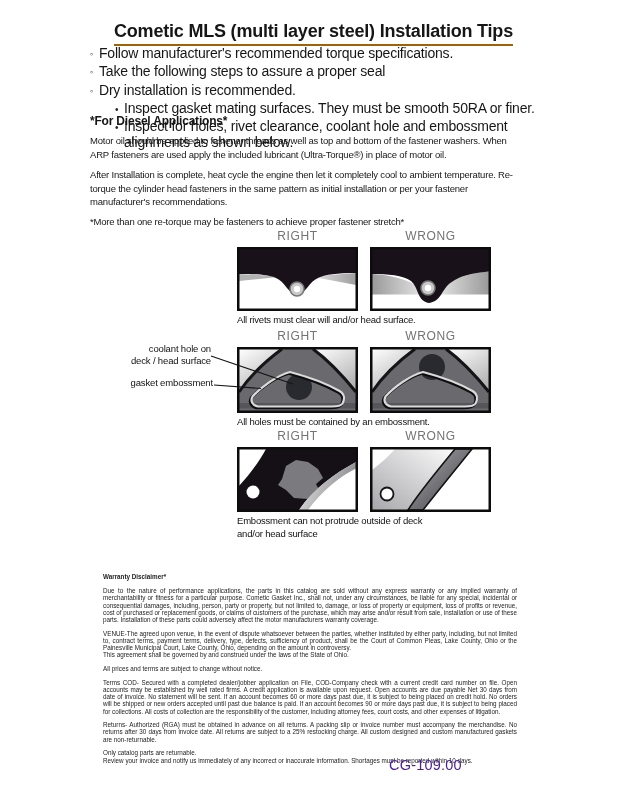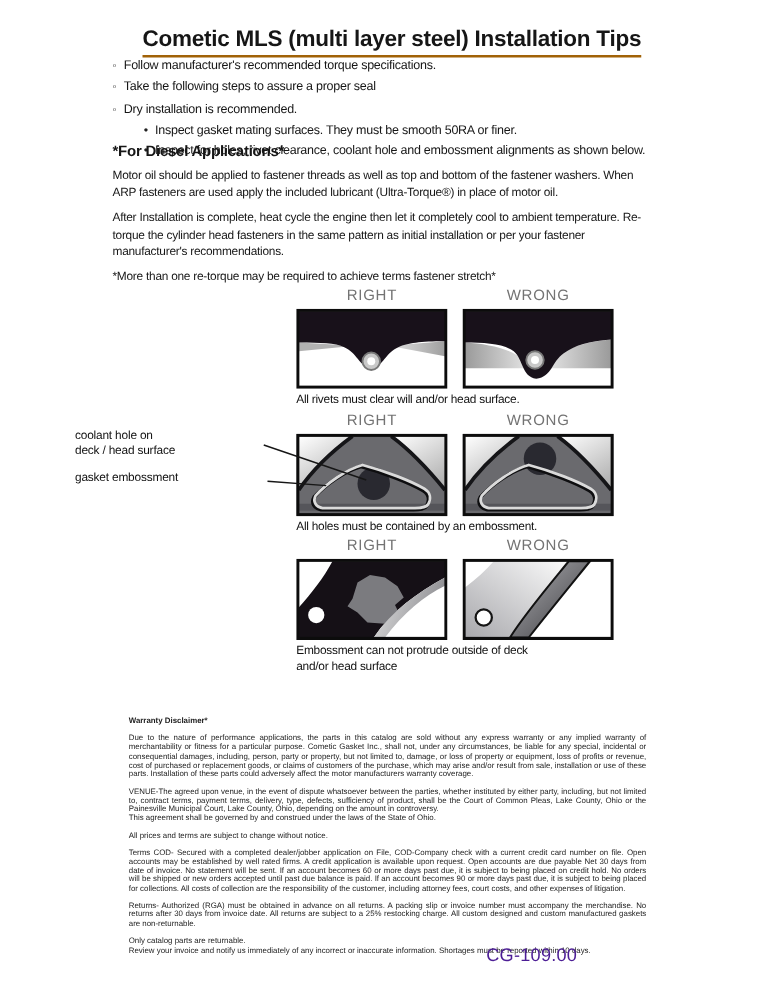--- a/index.html
+++ b/index.html
@@ -1,41 +1,41 @@
 <!DOCTYPE html>
 <html><head>
 <meta charset="utf-8">
 <style>
   html,body{margin:0;padding:0;background:#e8e8e8;}
   .page{position:relative;width:618px;height:800px;background:#ffffff;
         font-family:"Liberation Sans",sans-serif;color:#161616;overflow:hidden;margin:0 auto;}
   .title{position:absolute;left:114px;top:21px;font-size:18px;font-weight:bold;
          letter-spacing:-0.2px;border-bottom:2px solid #a16207;padding-bottom:2px;}
-  .tips{position:absolute;left:90px;top:45px;width:450px;font-size:10px;
+  .tips{position:absolute;left:90px;top:45px;width:450px;font-size:14px;
         letter-spacing:-0.2px;line-height:16.3px;}
   .tip{display:flex;}
   .tip .g{width:9px;flex:none;color:#222;}
   .tip.l1 .g::before{content:"\25E6";font-size:9px;position:relative;top:-1px;}
   .tip.sub{padding-left:25px;}
   .tip.sub .g::before{content:"\2022";font-size:10px;}
   .diesel{position:absolute;left:90px;top:115px;width:437px;font-size:9.5px;
           letter-spacing:-0.2px;line-height:13.4px;}
   .diesel .dh{font-size:12px;font-weight:bold;margin:0 0 6px 0;letter-spacing:-0.2px;}
   .diesel p{margin:0 0 7px 0;}
   .diesel p.note{margin-top:4px;}
   .pair{position:absolute;left:237px;width:254px;}
   #pair1{top:229px;} #pair2{top:329px;} #pair3{top:429px;}
   .labels{display:flex;height:16px;}
   .labels span{width:121px;text-align:center;font-size:12px;letter-spacing:0.6px;color:#737373;}
   .labels span + span{margin-left:12px;}
   .boxes{display:flex;margin-top:2px;}
   .boxes svg{display:block;}
   .boxes svg + svg{margin-left:12px;}
   .cap{font-size:9.5px;letter-spacing:-0.2px;margin-top:3px;line-height:12.5px;color:#111;}
-  .lbl{position:absolute;text-align:left;font-size:9.5px;letter-spacing:-0.15px;
+  .lbl{position:absolute;text-align:right;font-size:9.5px;letter-spacing:-0.15px;
        line-height:11.5px;color:#111;}
   #lbl-coolant{left:60px;top:343px;width:151px;}
   #lbl-emboss{left:60px;top:377px;width:153px;}
   .leaders{position:absolute;left:0;top:330px;}
   .legal{position:absolute;left:103px;top:573px;width:414px;font-size:6.3px;
          line-height:7.2px;text-align:justify;color:#1c1c1c;}
   .legal .lh{font-weight:bold;margin:0 0 7px 0;text-align:left;}
   .legal p{margin:0 0 6.5px 0;}
   .legal p.tight{margin-bottom:0;}
   .pageno{position:absolute;left:389px;top:757px;font-size:14.5px;letter-spacing:0.2px;color:#4c1d95;}
@@ -67,21 +67,21 @@
     <div class="tip sub">
       <span class="g"></span>
       <span>Inspect for holes, rivet clearance, coolant hole and embossment alignments as shown below.</span>
     </div>
   </div>
 
   <div class="diesel">
     <div class="dh">*For Diesel Applications*</div>
     <p>Motor oil should be applied to fastener threads as well as top and bottom of the fastener washers. When ARP fasteners are used apply the included lubricant (Ultra-Torque®) in place of motor oil.</p>
     <p>After Installation is complete, heat cycle the engine then let it completely cool to ambient temperature. Re-torque the cylinder head fasteners in the same pattern as initial installation or per your fastener manufacturer's recommendations.</p>
-    <p class="note">*More than one re-torque may be required to achieve terms fastener stretch*</p>
+    <p class="note">*More than one re-torque may be fasteners to achieve proper fastener stretch*</p>
   </div>
 
   <div class="pair" id="pair1">
     <div class="labels">
       <span>RIGHT</span>
       <span>WRONG</span>
     </div>
     <div class="boxes">
       <svg width="121" height="64" viewBox="0 0 121 64">
         <defs>

